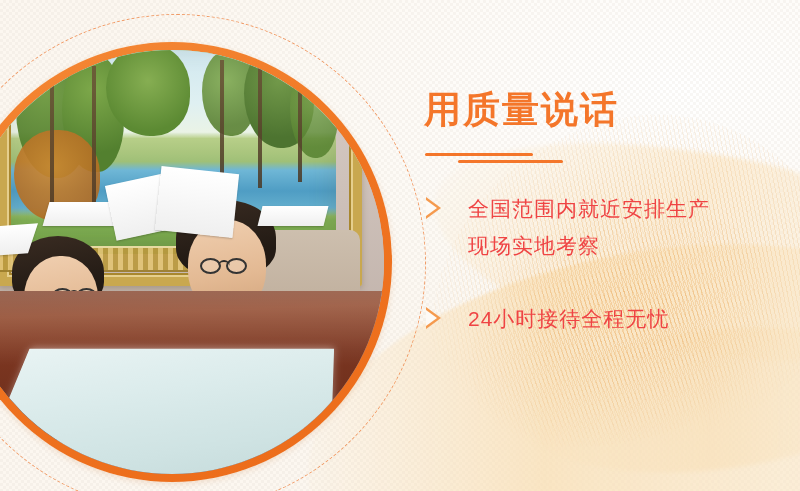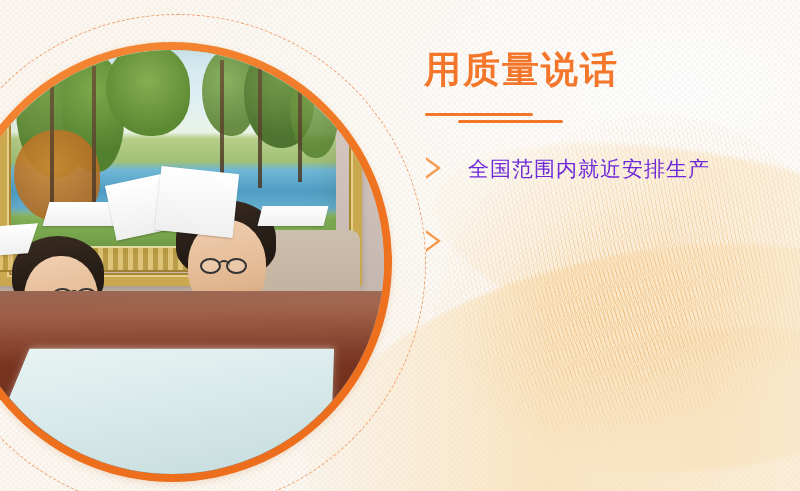--- a/index.html
+++ b/index.html
@@ -363,20 +363,21 @@
     top: 44px;
     width: 356px;
   }
   .headline {
     color: #f4762a;
     font-size: 37px;
     font-weight: bold;
     letter-spacing: 2px;
     line-height: 1.38;
     white-space: nowrap;
+    margin-top: 40px;
   }
   .headline-2 { margin-left: -2px; }
 
   .divider-wrap {
     position: relative;
     height: 22px;
     margin-top: 16px;
     margin-bottom: 16px;
   }
   .divider {
@@ -406,21 +407,21 @@
     content: "";
     position: absolute;
     left: -15px;
     top: -8px;
     width: 0; height: 0;
     border-left: 11px solid #fdfaf6;
     border-top: 8px solid transparent;
     border-bottom: 8px solid transparent;
   }
   .bullet-line {
-    color: #6d28d9;
+    color: #ef4444;
     font-size: 21px;
     line-height: 1.75;
     letter-spacing: 1px;
     white-space: nowrap;
   }
   .bullet-gap { height: 18px; }
 </style>
 </head>
 <body>
 
@@ -509,22 +510,24 @@
     <div class="headline">用质量说话</div>
 
     <div class="divider-wrap">
       <div class="divider divider-top"></div>
       <div class="divider divider-bot"></div>
     </div>
 
     <div class="bullet">
       <span class="bullet-icon"></span>
       <div class="bullet-line">全国范围内就近安排生产</div>
+      <div class="bullet-line">现场实地考察</div>
     </div>
 
     <div class="bullet-gap"></div>
 
     <div class="bullet">
       <span class="bullet-icon"></span>
+      <div class="bullet-line">24小时接待全程无忧</div>
     </div>
 
   </div>
 </div>
 
 </body></html>

